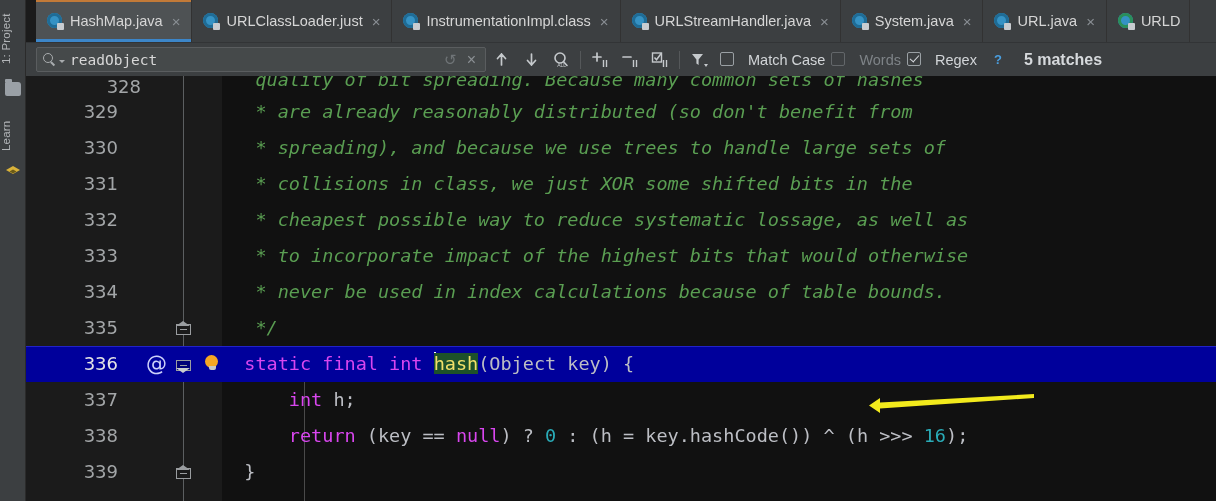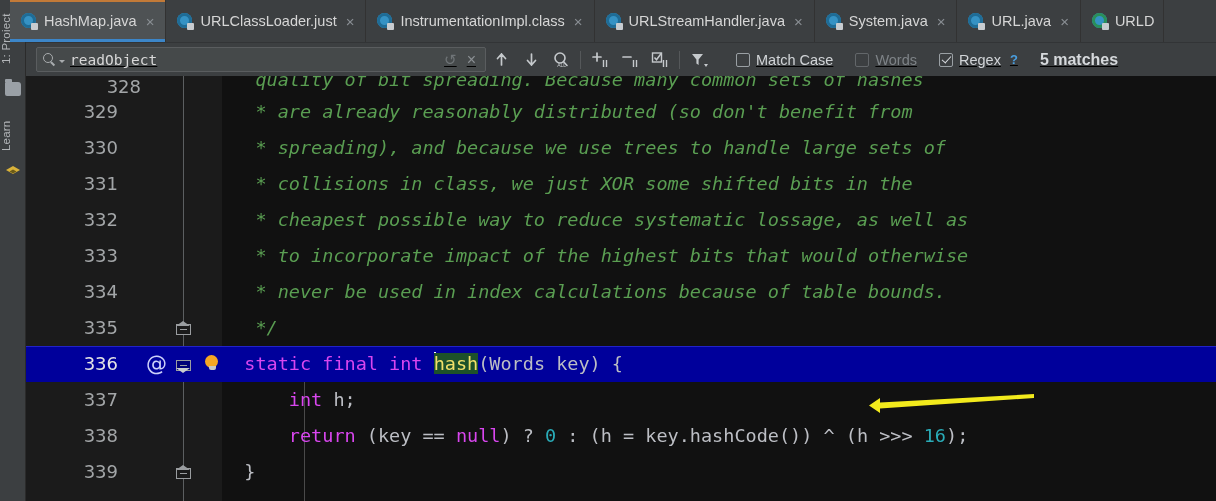--- a/index.html
+++ b/index.html
@@ -32,21 +32,21 @@
     border-radius: 1px 3px 2px 2px;
   }
   .folder-ico:before {
     content:""; position:absolute; left:0; top:-3px; width:7px; height:3px;
     background:#9aa0a6; border-radius:1px 1px 0 0;
   }
   .learn-ico { top: 164px; height: 13px; }
 
   
   .tabbar {
-    position: absolute; left: 10px; top: 0; right: 0; height: 42px;
+    position: absolute; left: 36px; top: 0; right: 0; height: 42px;
     background: #3c3f41; display: flex; align-items: center;
     overflow: hidden;
   }
   .tab {
     position: relative; display: flex; align-items: center; gap: 7px;
     padding: 0 9px 0 11px; height: 42px;
     color: #d6d6d6; font-size: 14.5px; white-space: nowrap;
     border-right: 1px solid #323232;
   }
   .tab.active { background: #4e5254; }
@@ -72,21 +72,20 @@
   .tab-close {
     color: #8a8f94; font-size: 15px; line-height: 1; padding: 0 2px;
   }
 
   
   .findbar {
     position: absolute; left: 26px; top: 42px; right: 0; height: 34px;
     background: #3c3f41; display: flex; align-items: center;
     padding: 0 8px 0 10px; gap: 0;
     border-top: 1px solid #323436;
-    text-decoration: underline;
   }
   .search-box {
     position: relative; width: 450px; height: 25px; flex: none;
     background: #45494a; border: 1px solid #5a5d5f; border-radius: 2px;
     display: flex; align-items: center; padding: 0 4px 0 6px;
   }
   .mag {
     position: relative; width: 13px; height: 13px; flex: none; margin-right: 2px;
   }
   .mag .ring {
@@ -109,21 +108,21 @@
   .sb-icon { color: #6f7477; font-size: 15px; padding: 0 5px; flex: none; }
   .sb-icon.x { color: #8b9094; font-size: 16px; }
 
   .tb-btn {
     width: 30px; height: 28px; flex: none;
     display: flex; align-items: center; justify-content: center;
     color: #c5c9cc;
   }
   .sep { width: 1px; height: 18px; background: #55585a; margin: 0 4px; flex: none; }
 
-  .chk-wrap { display: flex; align-items: center; gap: 6px; margin-left: 22px; flex: none; }
+  .chk-wrap { display: flex; align-items: flex-start; gap: 14px; margin-left: 6px; flex: none; }
   .chk {
     width: 14px; height: 14px; border: 1.6px solid #9aa0a4; border-radius: 2px;
     background: #3c3f41; position: relative; flex: none;
   }
   .chk.dim { border-color: #63676a; }
   .chk.on:after {
     content:""; position:absolute; left: 3.5px; top: 0.5px; width: 4px; height: 8px;
     border: solid #d7dade; border-width: 0 1.8px 1.8px 0; transform: rotate(42deg);
   }
   .chk-lbl { color: #d2d5d8; font-size: 14.5px; white-space: nowrap; }
@@ -382,21 +381,21 @@
     <div class="indent-guide" style="top:290px;height:145px;"></div>
     <div class="lines" id="lines">
         <div class="row" style="height: 18px; line-height: 12px;"><span class="lno" style="line-height: 22px; margin-left: 23px;">328</span><span class="code" style="top: -14px; line-height: 36px;"><span class="cmt">   quality of bit spreading. Because many common sets of hashes</span></span></div>
         <div class="row"><span class="lno">329</span><span class="code"><span class="cmt">   * are already reasonably distributed (so don't benefit from</span></span></div>
         <div class="row"><span class="lno">330</span><span class="code"><span class="cmt">   * spreading), and because we use trees to handle large sets of</span></span></div>
         <div class="row"><span class="lno">331</span><span class="code"><span class="cmt">   * collisions in class, we just XOR some shifted bits in the</span></span></div>
         <div class="row"><span class="lno">332</span><span class="code"><span class="cmt">   * cheapest possible way to reduce systematic lossage, as well as</span></span></div>
         <div class="row"><span class="lno">333</span><span class="code"><span class="cmt">   * to incorporate impact of the highest bits that would otherwise</span></span></div>
         <div class="row"><span class="lno">334</span><span class="code"><span class="cmt">   * never be used in index calculations because of table bounds.</span></span></div>
         <div class="row"><span class="lno">335</span><span class="fold up"><i></i><b></b></span><span class="code"><span class="cmt">   */</span></span></div>
-        <div class="row hl"><span class="lno">336</span><span class="at-mark">@</span><span class="fold down"><i></i><b></b></span><span class="bulb"><span class="b"></span><span class="s"></span></span><span class="code"><span class="pln">  </span><span class="kw">static final int </span><span class="caret"></span><span class="hit">hash</span><span class="pln">(Words key) {</span></span></div>
+        <div class="row hl"><span class="lno">336</span><span class="at-mark">@</span><span class="fold down"><i></i><b></b></span><span class="bulb"><span class="b"></span><span class="s"></span></span><span class="code"><span class="pln">  </span><span class="kw">static final int </span><span class="caret"></span><span class="hit">hash</span><span class="pln">(Object key) {</span></span></div>
         <div class="row"><span class="lno">337</span><span class="code"><span class="pln">      </span><span class="kw">int</span><span class="pln"> h;</span></span></div>
         <div class="row"><span class="lno">338</span><span class="code"><span class="pln">      </span><span class="kw">return</span><span class="pln"> (key == </span><span class="kw">null</span><span class="pln">) ? </span><span class="num">0</span><span class="pln"> : (h = key.hashCode()) ^ (h &gt;&gt;&gt; </span><span class="num">16</span><span class="pln">);</span></span></div>
         <div class="row"><span class="lno">339</span><span class="fold up"><i></i><b></b></span><span class="code"><span class="pln">  }</span></span></div>
       </div>
 
     <svg class="arrow" style="left:840px; top:312px;" width="170" height="34" viewBox="0 0 170 34">
       <path d="M168 6 L14 14.5 L14 10 L3 17.5 L14 25 L14 20.5 L168 10 Z" fill="#f2ea1c"></path>
     </svg>
   </div>
 </div>

